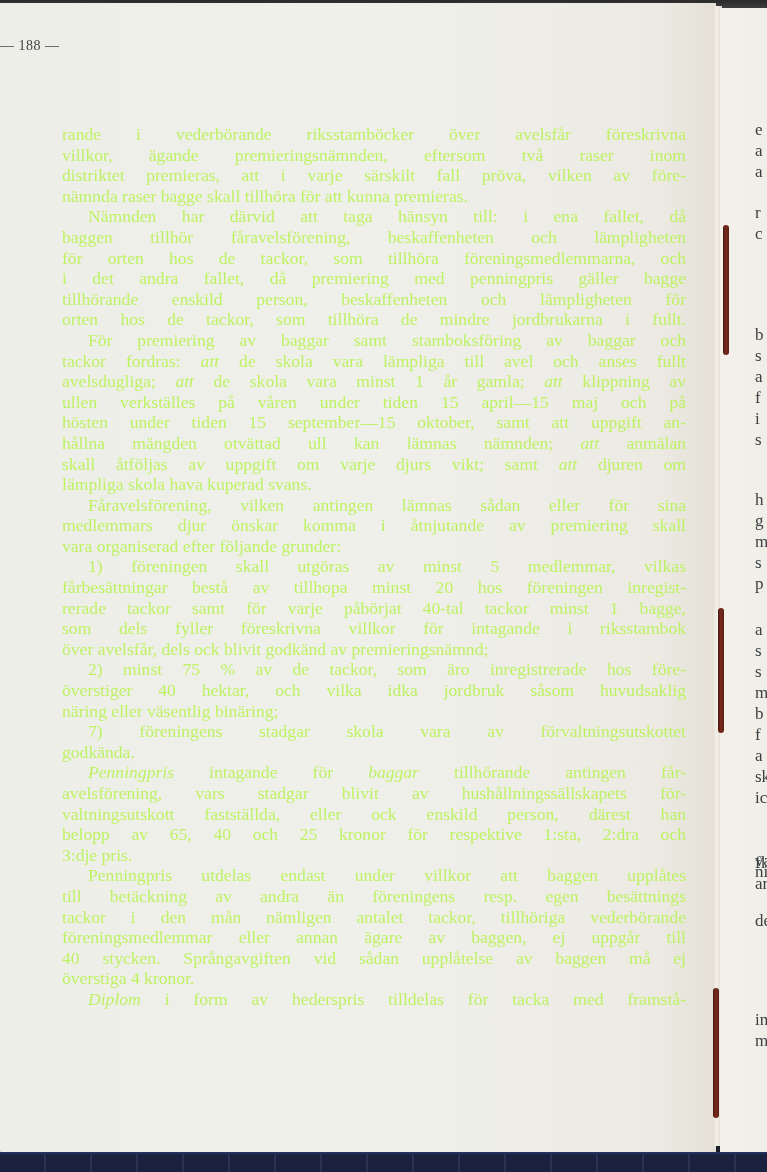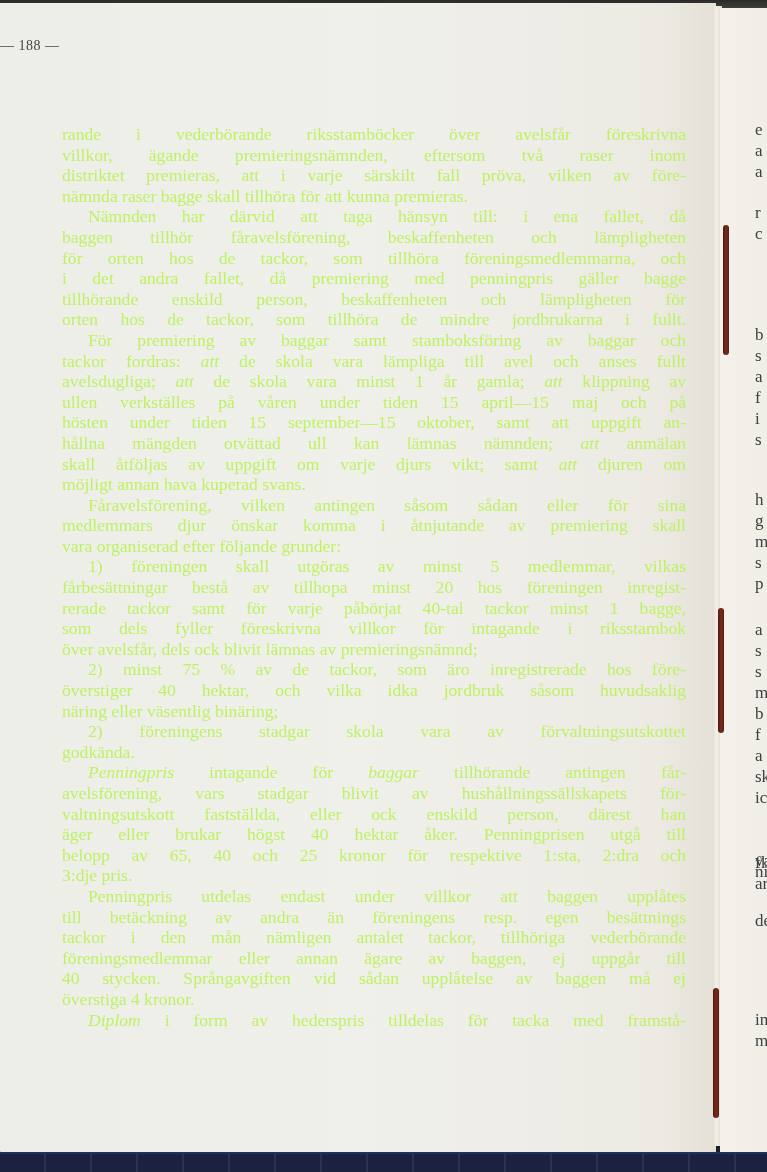--- a/index.html
+++ b/index.html
@@ -133,38 +133,37 @@
       <span class="line">i det andra fallet, då premiering med penningpris gäller bagge</span>
       <span class="line">tillhörande enskild person, beskaffenheten och lämpligheten för</span>
       <span class="line">orten hos de tackor, som tillhöra de mindre jordbrukarna i fullt.</span>
       <span class="line indent">För premiering av baggar samt stamboksföring av baggar och</span>
       <span class="line"><span>tackor fordras: </span><span class="it">att</span><span> de skola vara lämpliga till avel och anses fullt</span></span>
       <span class="line"><span>avelsdugliga; </span><span class="it">att</span><span> de skola vara minst 1 år gamla; </span><span class="it">att</span><span> klippning av</span></span>
       <span class="line">ullen verkställes på våren under tiden 15 april—15 maj och på</span>
       <span class="line">hösten under tiden 15 september—15 oktober, samt att uppgift an-</span>
       <span class="line"><span>hållna mängden otvättad ull kan lämnas nämnden; </span><span class="it">att</span><span> anmälan</span></span>
       <span class="line"><span>skall åtföljas av uppgift om varje djurs vikt; samt </span><span class="it">att</span><span> djuren om</span></span>
-      <span class="line last">möjligt annan hava kuperad svans.</span>
-      <span class="line indent">Fåravelsförening, vilken antingen såsom sådan eller för sina</span>
+      <span class="line last">lämpliga skola hava kuperad svans.</span>
+      <span class="line indent">Fåravelsförening, vilken antingen lämnas sådan eller för sina</span>
       <span class="line">medlemmars djur önskar komma i åtnjutande av premiering skall</span>
       <span class="line last">vara organiserad efter följande grunder:</span>
       <span class="line indent">1) föreningen skall utgöras av minst 5 medlemmar, vilkas</span>
       <span class="line">fårbesättningar bestå av tillhopa minst 20 hos föreningen inregist-</span>
       <span class="line">rerade tackor samt för varje påbörjat 40-tal tackor minst 1 bagge,</span>
       <span class="line">som dels fyller föreskrivna villkor för intagande i riksstambok</span>
-      <span class="line last">över avelsfår, dels ock blivit lämnas av premieringsnämnd;</span>
+      <span class="line last">över avelsfår, dels ock blivit godkänd av premieringsnämnd;</span>
       <span class="line indent">2) minst 75 % av de tackor, som äro inregistrerade hos före-</span>
       <span class="line">överstiger 40 hektar, och vilka idka jordbruk såsom huvudsaklig</span>
       <span class="line last">näring eller väsentlig binäring;</span>
-      <span class="line indent">2) föreningens stadgar skola vara av förvaltningsutskottet</span>
+      <span class="line indent">7) föreningens stadgar skola vara av förvaltningsutskottet</span>
       <span class="line last">godkända.</span>
       <span class="line indent"><span class="it">Penningpris</span><span> intagande för </span><span class="it">baggar</span><span> tillhörande antingen får-</span></span>
       <span class="line">avelsförening, vars stadgar blivit av hushållningssällskapets för-</span>
       <span class="line">valtningsutskott fastställda, eller ock enskild person, därest han</span>
-      <span class="line">äger eller brukar högst 40 hektar åker. Penningprisen utgå till</span>
       <span class="line">belopp av 65, 40 och 25 kronor för respektive 1:sta, 2:dra och</span>
       <span class="line last">3:dje pris.</span>
       <span class="line indent">Penningpris utdelas endast under villkor att baggen upplåtes</span>
       <span class="line">till betäckning av andra än föreningens resp. egen besättnings</span>
       <span class="line">tackor i den mån nämligen antalet tackor, tillhöriga vederbörande</span>
       <span class="line">föreningsmedlemmar eller annan ägare av baggen, ej uppgår till</span>
       <span class="line">40 stycken. Språngavgiften vid sådan upplåtelse av baggen må ej</span>
       <span class="line last">överstiga 4 kronor.</span>
       <span class="line indent"><span class="it">Diplom</span><span> i form av hederspris tilldelas för tacka med framstå-</span></span>
     </div>

